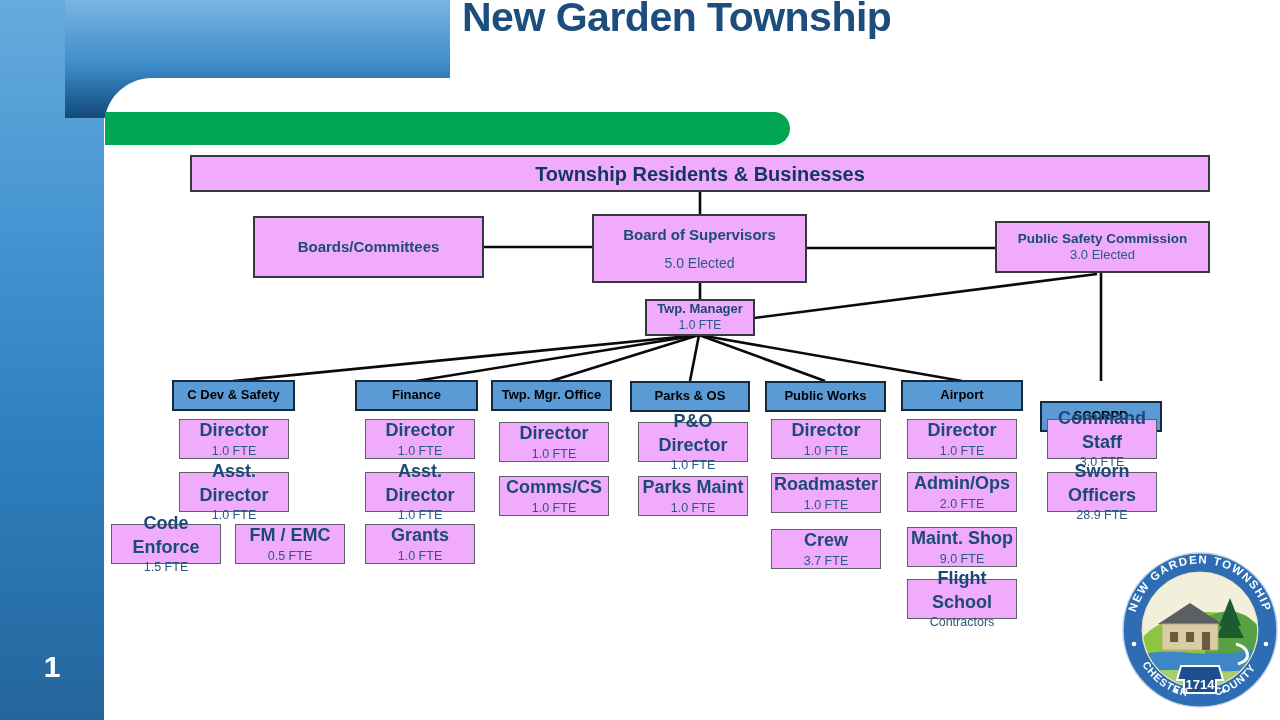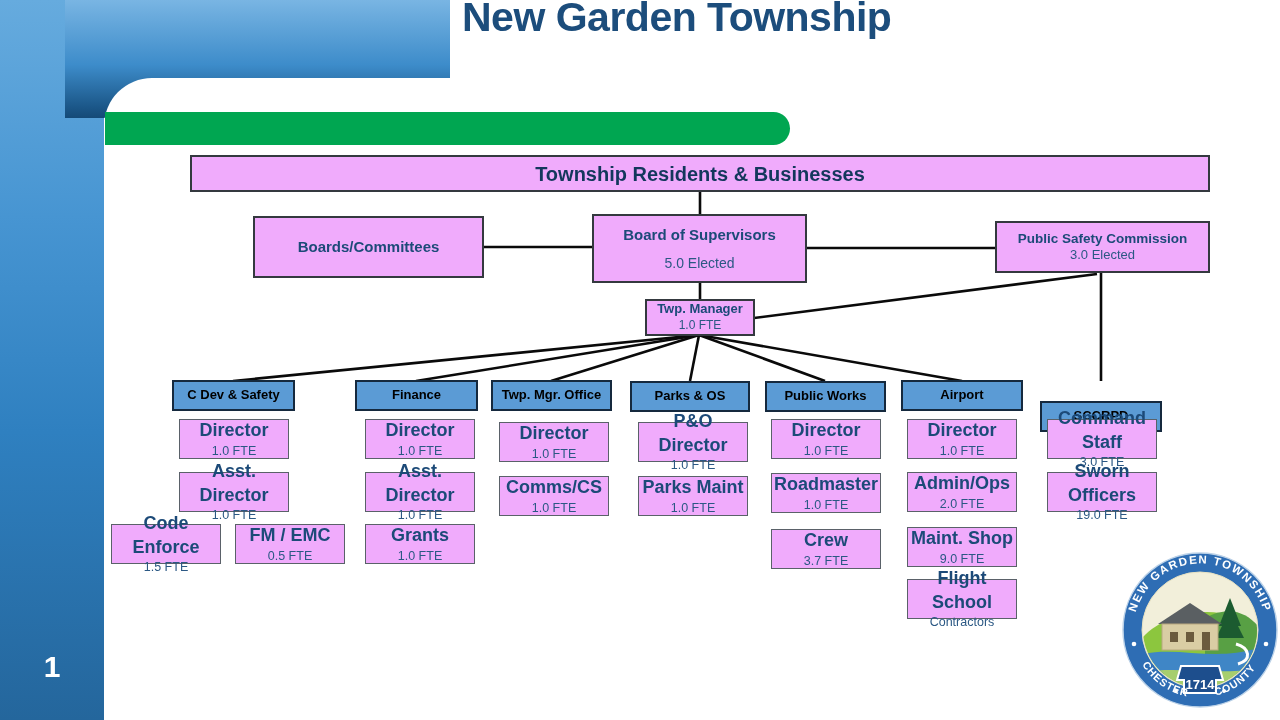--- a/index.html
+++ b/index.html
@@ -193,21 +193,21 @@
   <div class="t">Flight School</div>
   <div class="s">Contractors</div>
   </div>
 
 <div class="bx staff" style="left:1047px;top:419px;width:110px;height:40px">
   <div class="t">Command Staff</div>
   <div class="s">3.0 FTE</div>
   </div>
 <div class="bx staff" style="left:1047px;top:472px;width:110px;height:40px">
   <div class="t">Sworn Officers</div>
-  <div class="s">19.0 FTE</div>
+  <div class="s">28.9 FTE</div>
   </div>
 
 <svg class="abs seal" width="158" height="166" viewBox="-79 -79 158 166">
   <defs>
     <clipPath id="inner">
         <circle cx="0" cy="0" r="57"></circle>
       </clipPath>
     <path id="arcTop" d="M -64,18 A 66.5,66.5 0 1 1 64,18" fill="none"></path>
     <path id="arcBot" d="M -62,26 A 67,67 0 0 0 62,26" fill="none"></path>
   </defs>

